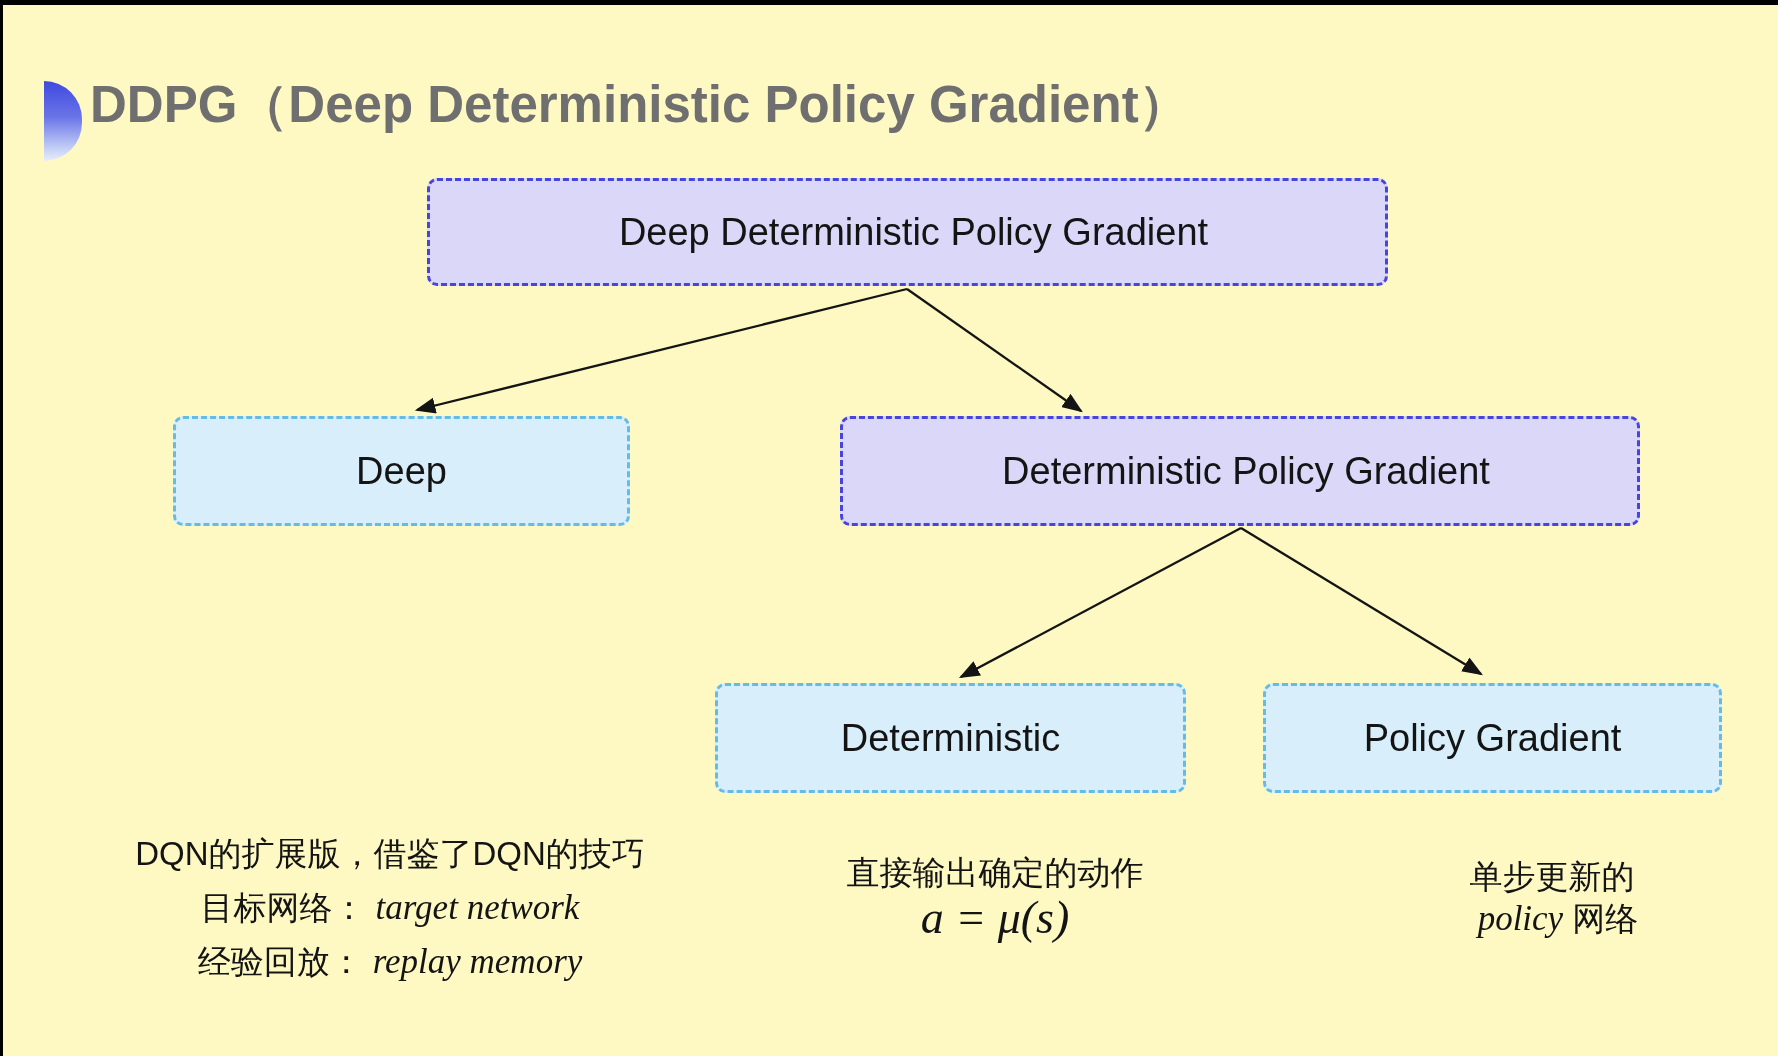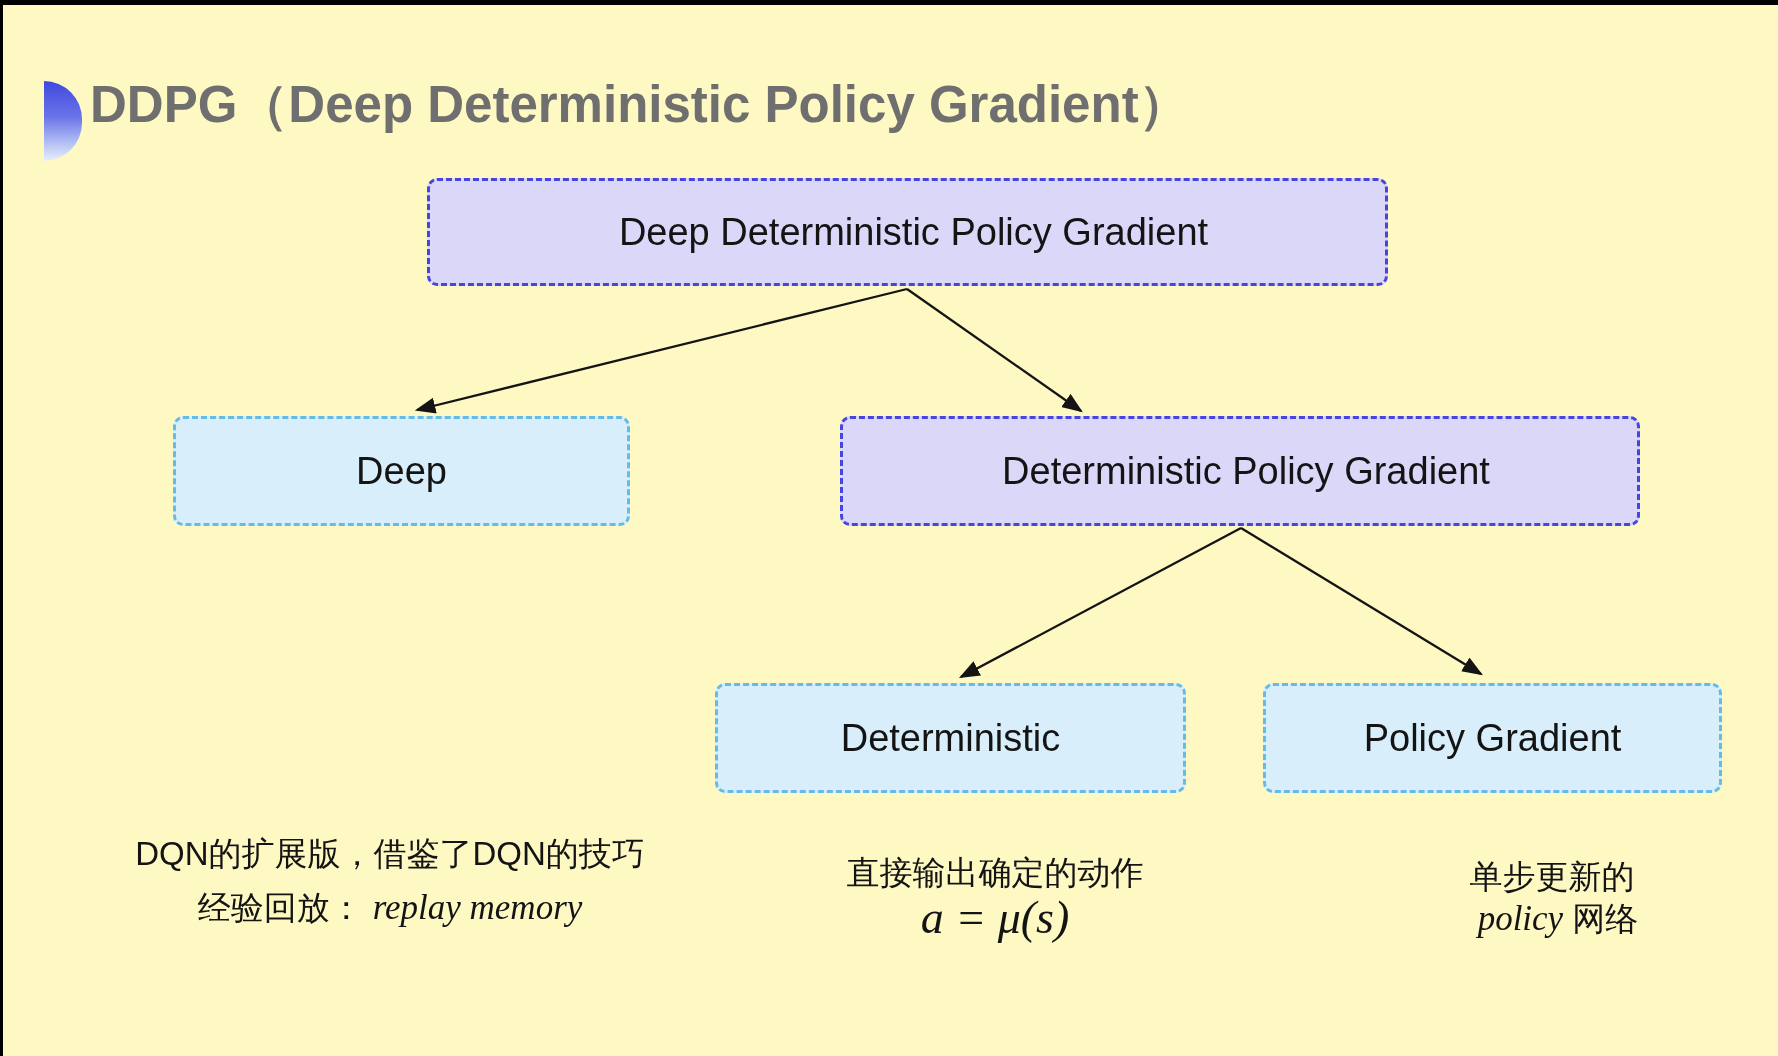--- a/index.html
+++ b/index.html
@@ -84,20 +84,23 @@
     <span>Deterministic</span>
   </div>
 
   <div class="node cyan node-pg">
     <span>Policy Gradient</span>
   </div>
 
   <div class="note note-left">
     <div>DQN的扩展版，借鉴了DQN的技巧</div>
     <div>
+      <span>目标网络：</span><span class="term">target network</span>
+    </div>
+    <div>
       <span>经验回放：</span><span class="term">replay memory</span>
     </div>
   </div>
 
   <div class="note note-mid">
     <div>直接输出确定的动作</div>
     <div class="formula">a = μ(s)</div>
   </div>
 
   <div class="note note-right">

